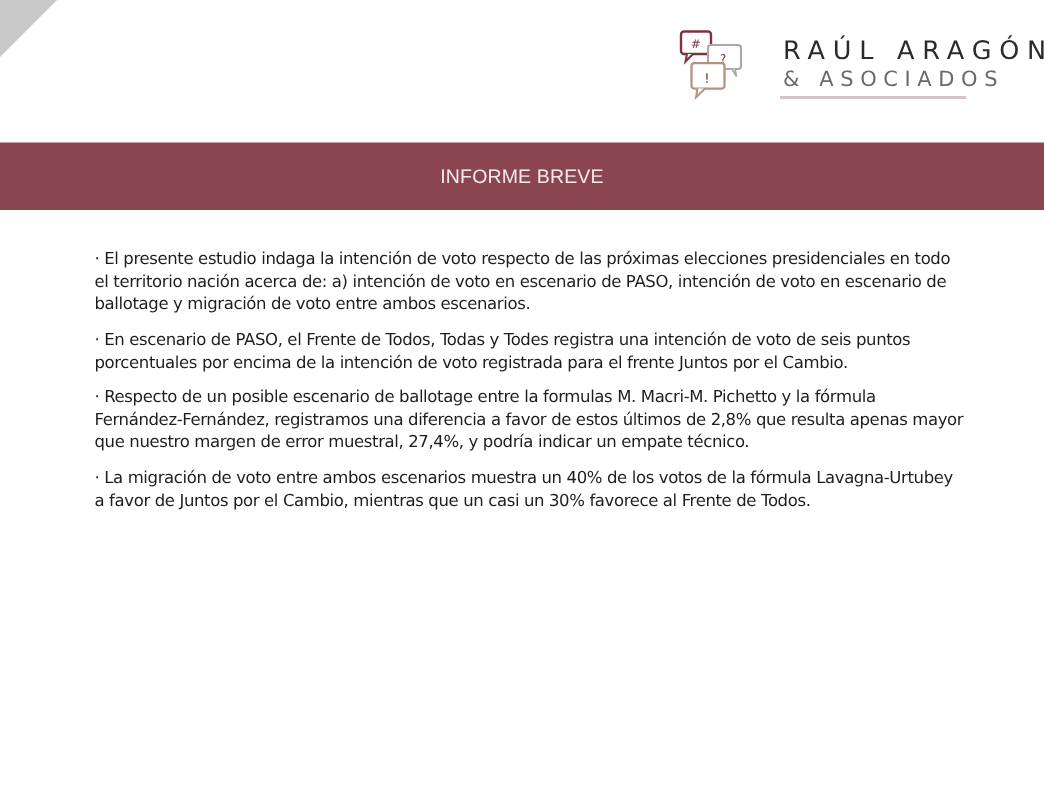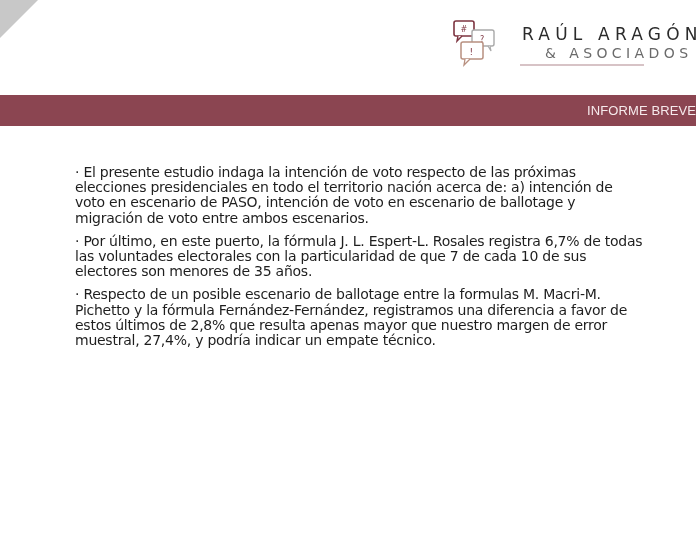--- a/index.html
+++ b/index.html
@@ -51,56 +51,55 @@
     }
     .logo-sub {
       position: absolute;
       left: 70px;
       top: 27px;
       font-size: 14px;
       letter-spacing: 4.4px;
       color: #6a6a6a;
       white-space: nowrap;
       font-family: "DejaVu Sans", sans-serif;
-      margin-left: 23px;
     }
     .logo-rule {
       position: absolute;
       left: 68px;
       top: 46px;
       width: 124px;
       height: 2px;
       background: #d7c3c6;
     }
     .banner {
       position: absolute;
       left: 0;
       top: 95px;
       width: 696px;
-      height: 31px;
+      height: 45px;
       background: #8b4551;
       display: flex;
       align-items: center;
-      justify-content: flex-end;
+      justify-content: center;
     }
     .banner-title {
       color: #f6eaec;
       font-size: 13px;
       font-family: "Liberation Sans", sans-serif;
       letter-spacing: 0.1px;
     }
     .content {
       position: absolute;
       left: 63px;
       top: 165px;
       width: 580px;
     }
     .para {
-      margin: 0 0 8px 12px;
-      font-size: 14px;
+      margin: 0 0 8px 0;
+      font-size: 11px;
       line-height: 15.2px;
       color: #1e1e1e;
       font-family: "DejaVu Sans", sans-serif;
       letter-spacing: -0.25px;
     }
   </style>
 </head>
 <body>
 
 <div class="corner-fold"></div>
@@ -124,15 +123,16 @@
   <div class="logo-sub">&amp; ASOCIADOS</div>
   <div class="logo-rule"></div>
 </div>
 
 <div class="banner">
   <span class="banner-title">INFORME BREVE</span>
 </div>
 
 <div class="content">
   <p class="para">· El presente estudio indaga la intención de voto respecto de las próximas elecciones presidenciales en todo el territorio nación acerca de: a) intención de voto en escenario de PASO, intención de voto en escenario de ballotage y migración de voto entre ambos escenarios.</p>
-  <p class="para">· Por último, en este puerto, la fórmula J. L. Espert-L. Rosales registra 6,7% de todas las voluntades electorales con la particularidad de que 7 de cada 10 de sus electores son menores de 35 años.</p>
+  <p class="para">· En escenario de PASO, el Frente de Todos, Todas y Todes registra una intención de voto de seis puntos porcentuales por encima de la intención de voto registrada para el frente Juntos por el Cambio.</p>
   <p class="para">· Respecto de un posible escenario de ballotage entre la formulas M. Macri-M. Pichetto y la fórmula Fernández-Fernández, registramos una diferencia a favor de estos últimos de 2,8% que resulta apenas mayor que nuestro margen de error muestral, 27,4%, y podría indicar un empate técnico.</p>
+  <p class="para">· La migración de voto entre ambos escenarios muestra un 40% de los votos de la fórmula Lavagna-Urtubey a favor de Juntos por el Cambio, mientras que un casi un 30% favorece al Frente de Todos.</p>
 </div>
 
 </body></html>

